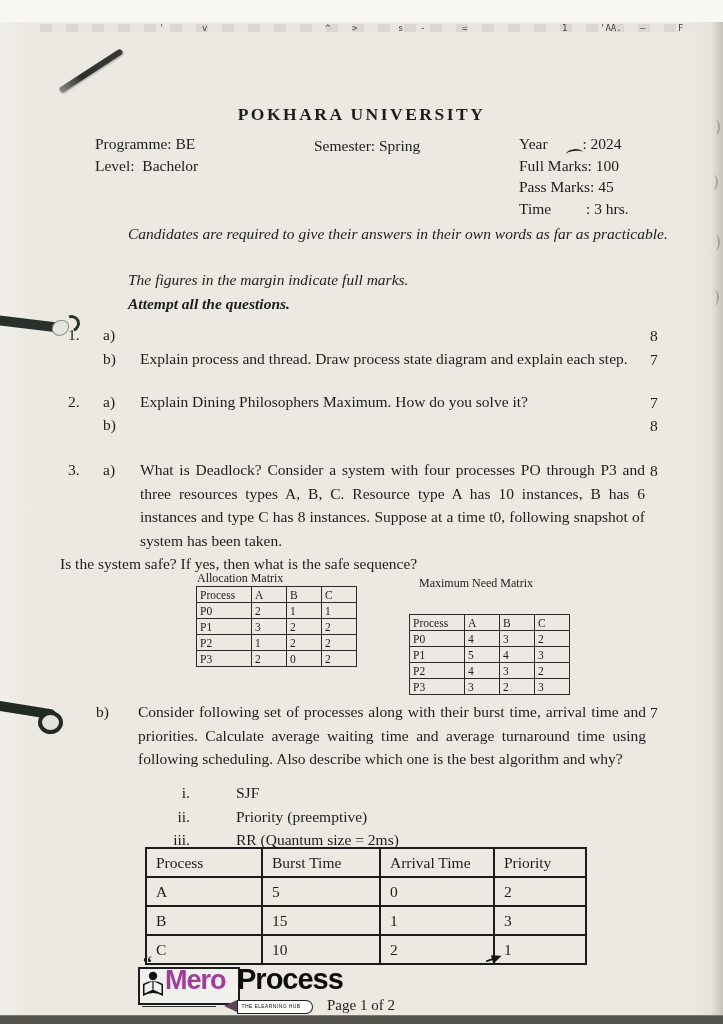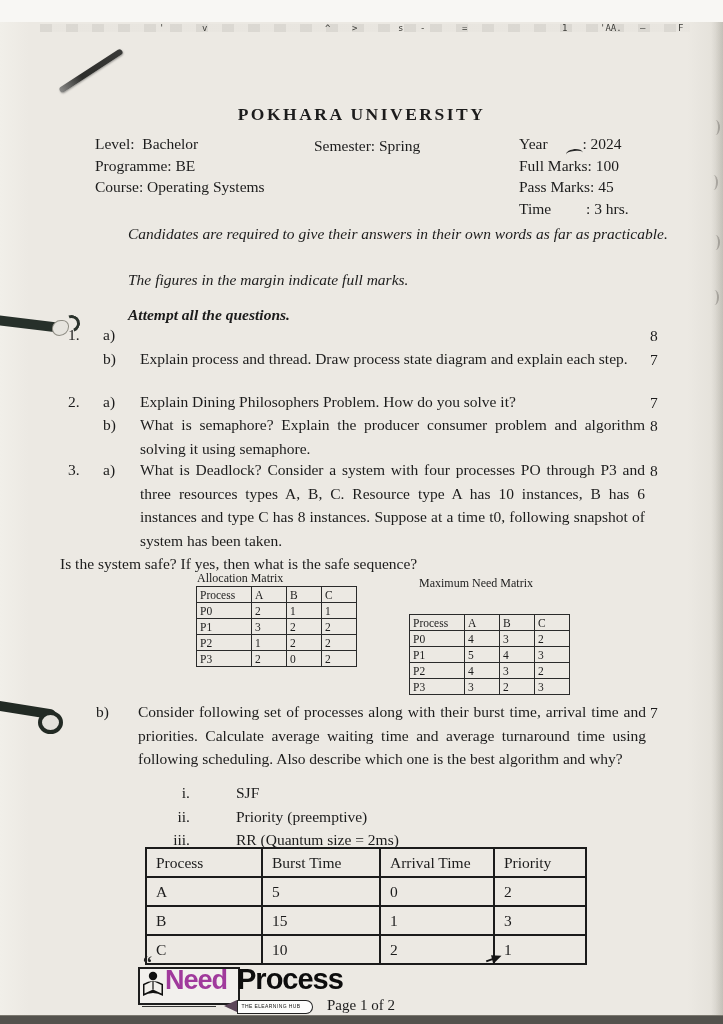--- a/index.html
+++ b/index.html
@@ -101,59 +101,57 @@
 <div class="hook1"></div>
 <div class="thread2"></div>
 <div class="knot2"></div>
 <div class="curl" style="right:3px;top:120px"></div>
 <div class="curl" style="right:5px;top:175px"></div>
 <div class="curl" style="right:3px;top:235px"></div>
 <div class="curl" style="right:4px;top:290px"></div>
 
 <div class="uni-title">POKHARA UNIVERSITY</div>
 <div class="header-left">
+  <div class="hl">Programme: BE</div>
   <div class="hl">Level:  Bachelor</div>
-  <div class="hl">Programme: BE</div>
-  <div class="hl">Course: Operating Systems</div>
 </div>
 <div class="header-center">
   <div class="hl">Semester: Spring</div>
 </div>
 <div class="header-right">
   <div class="hl">Year         : 2024</div>
   <div class="hl">Full Marks: 100</div>
   <div class="hl">Pass Marks: 45</div>
   <div class="hl">Time         : 3 hrs.</div>
 </div>
 <div class="year-squiggle"></div>
 
 <div class="instr" style="top:222px">Candidates are required to give their answers in their own words as far as practicable.</div>
 <div class="instr" style="top:268px">The figures in the margin indicate full marks.</div>
-<div class="instr bold" style="top:303px">Attempt all the questions.</div>
+<div class="instr bold" style="top:292px">Attempt all the questions.</div>
 
 <div class="q" style="top:323px">
   <span class="qno">1.</span>
   <span class="qletter">a)</span>
   <span class="qmarks">8</span>
 </div>
 <div class="q" style="top:347px">
   <span class="qletter">b)</span>
   <div class="qtext">Explain process and thread. Draw process state diagram and explain each step.</div>
   <span class="qmarks">7</span>
 </div>
 
 <div class="q" style="top:390px">
   <span class="qno">2.</span>
   <span class="qletter">a)</span>
-  <div class="qtext">Explain Dining Philosophers Problem. How do you solve it?</div>
+  <div class="qtext">Explain Dining Philosophers Maximum. How do you solve it?</div>
   <span class="qmarks">7</span>
 </div>
 <div class="q" style="top:413px">
   <span class="qletter">b)</span>
-  <div class="qtext">What is semaphore? Explain the producer consumer problem and algorithm solving it using semaphore.</div>
   <span class="qmarks">8</span>
 </div>
 
 <div class="q" style="top:458px">
   <span class="qno">3.</span>
   <span class="qletter">a)</span>
   <div class="qtext">What is Deadlock? Consider a system with four processes PO through P3 and three resources types A, B, C. Resource type A has 10 instances, B has 6 instances and type C has 8 instances. Suppose at a time t0, following snapshot of system has been taken.</div>
   <div class="qtext2">Is the system safe? If yes, then what is the safe sequence?</div>
   <span class="qmarks">8</span>
 </div>
@@ -282,21 +280,21 @@
 <span class="logo-quote">“</span>
 <div class="logo-box"></div>
 <span class="logo-icon">
   <svg width="24" height="28" viewBox="0 0 24 28">
     <circle cx="12" cy="6" r="4.2" fill="#101010"></circle>
     <path d="M2 14 Q12 8 22 14 L22 26 Q12 20 2 26 Z" fill="#101010"></path>
     <path d="M3.5 15 L12 11 L20.5 15 L20.5 23.5 L12 19.5 L3.5 23.5 Z" fill="#f2f0ec"></path>
     <line x1="12" y1="11" x2="12" y2="19.5" stroke="#101010" stroke-width="1.2"></line>
   </svg>
 </span>
-<span class="logo-mero" style="color:#a03a9c">Need</span>
+<span class="logo-mero" style="color:#a03a9c">Mero</span>
 <span class="logo-enotes">Process</span>
 <span class="page-num">Page 1 of 2</span>
 <div class="pencil-line"></div>
 <div class="pencil-tip"></div>
 <div class="pencil-body">THE ELEARNING HUB</div>
 <div class="pencil-cap"></div>
 
 <div class="bottom-band"></div>
 
 </body></html>

